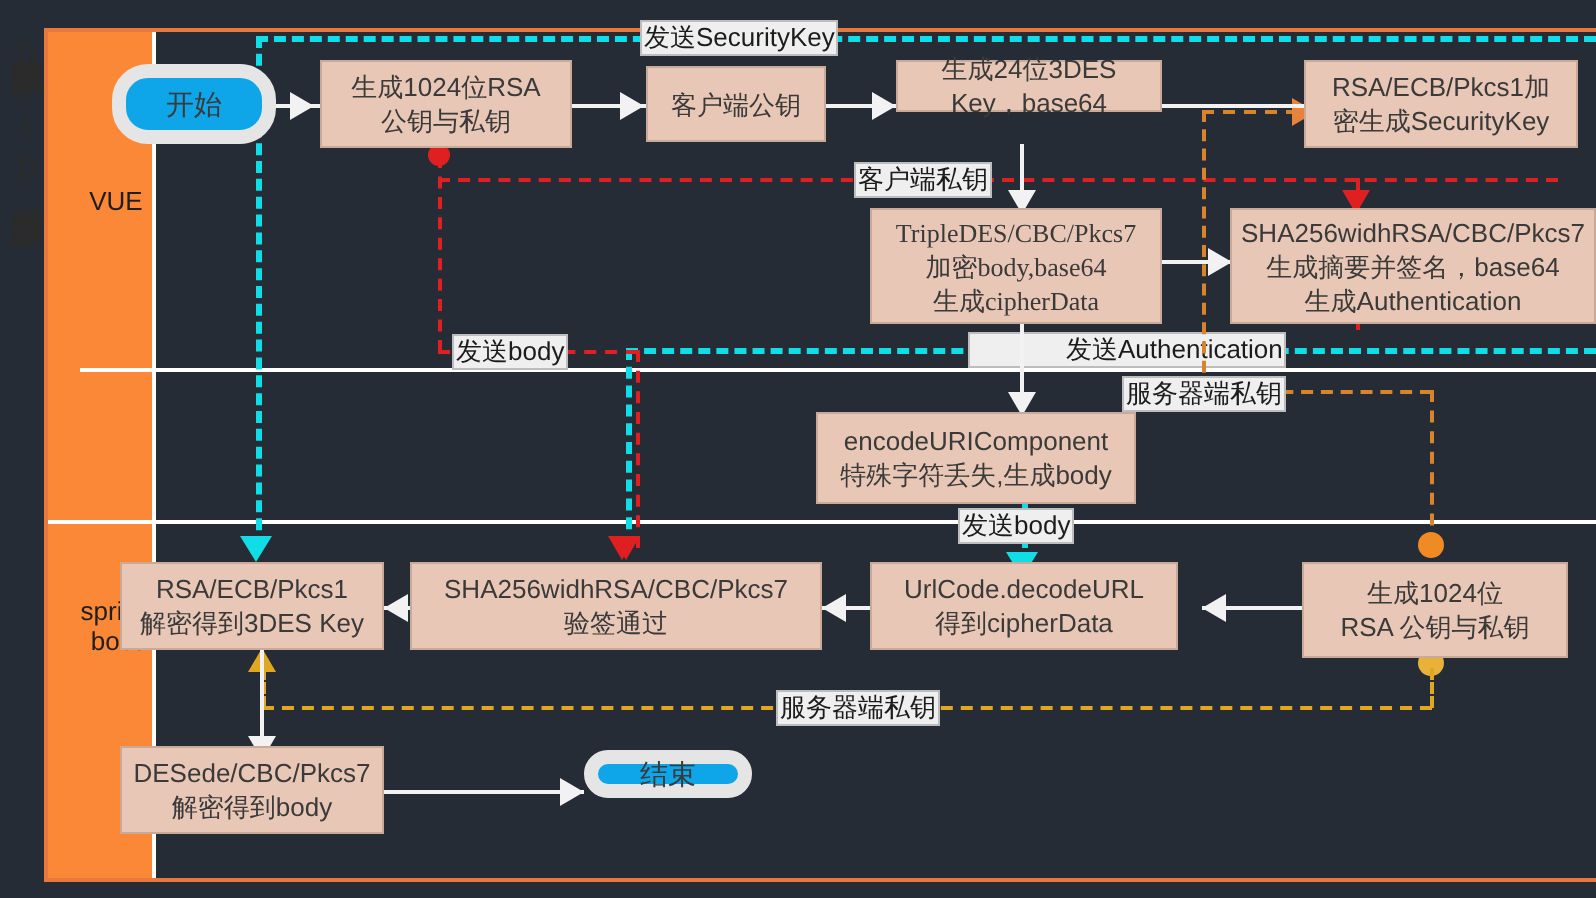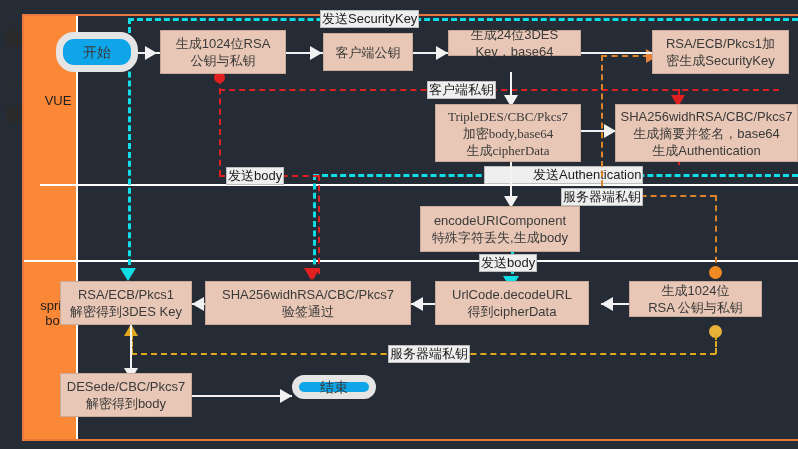--- a/index.html
+++ b/index.html
@@ -160,27 +160,27 @@
   <div class="node proc" style="left:323px;top:33px;width:90px;height:38px;">客户端公钥</div>
 
   <div class="node proc" style="left:448px;top:30px;width:133px;height:26px;">生成24位3DES<br>Key，base64</div>
 
   <div class="node proc" style="left:652px;top:30px;width:137px;height:44px;text-align:center;">RSA/ECB/Pkcs1加<br>密生成SecurityKey</div>
 
   <div class="node proc" style="left:435px;top:104px;width:146px;height:58px;font-family:Liberation Serif, serif;">TripleDES/CBC/Pkcs7<br>加密body,base64<br>生成cipherData</div>
 
   <div class="node proc" style="left:615px;top:104px;width:183px;height:58px;">SHA256widhRSA/CBC/Pkcs7<br>生成摘要并签名，base64<br>生成Authentication</div>
 
-  <div class="node proc" style="left:420px;top:206px;width:160px;height:46px;">encodeURIComponent<br>特殊字符丢失,生成body</div>
+  <div class="node proc" style="left:408px;top:206px;width:160px;height:46px;">encodeURIComponent<br>特殊字符丢失,生成body</div>
 
   <div class="node proc" style="left:60px;top:281px;width:132px;height:44px;">RSA/ECB/Pkcs1<br>解密得到3DES Key</div>
 
   <div class="node proc" style="left:205px;top:281px;width:206px;height:44px;">SHA256widhRSA/CBC/Pkcs7<br>验签通过</div>
 
   <div class="node proc" style="left:435px;top:281px;width:154px;height:44px;">UrlCode.decodeURL<br>得到cipherData</div>
 
-  <div class="node proc" style="left:629px;top:281px;width:133px;height:36px;">生成1024位<br>RSA 公钥与私钥</div>
+  <div class="node proc" style="left:651px;top:281px;width:133px;height:48px;">生成1024位<br>RSA 公钥与私钥</div>
 
   <div class="node proc" style="left:60px;top:373px;width:132px;height:44px;">DESede/CBC/Pkcs7<br>解密得到body</div>
 
   <div class="node term" style="left:292px;top:375px;width:84px;height:24px;">结束</div>
 
 </div>
 
 </body></html>

